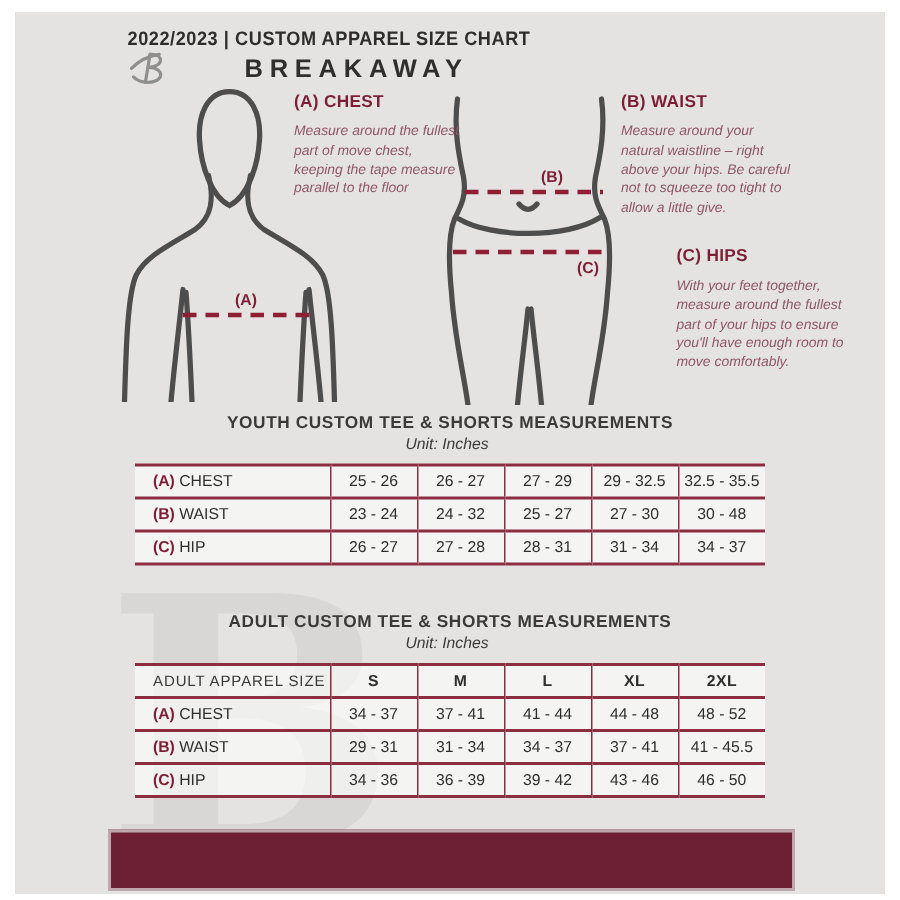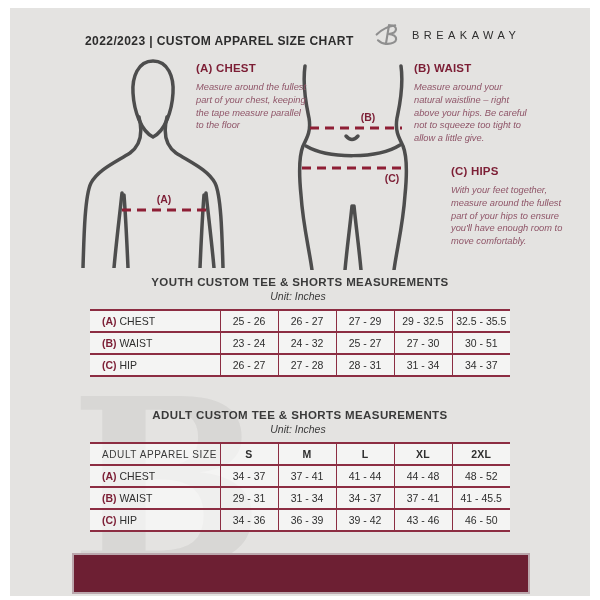--- a/index.html
+++ b/index.html
@@ -2,24 +2,24 @@
 <html><head>
 <meta charset="utf-8">
 <style>
   html,body{margin:0;padding:0;}
   body{width:600px;height:600px;font-family:"Liberation Sans",sans-serif;background:#ffffff;}
   .page{position:relative;width:600px;height:600px;background:#ffffff;overflow:hidden;}
   .panel{position:absolute;left:10px;top:8px;width:580px;height:588px;background:#e4e3e1;}
   .abs{position:absolute;}
 
   
-  .hdr{position:absolute;left:85px;top:18px;width:430px;height:30px;display:flex;justify-content:space-between;align-items:flex-end;}
+  .hdr{position:absolute;left:85px;top:18px;width:430px;height:30px;display:flex;justify-content:space-between;align-items:flex-start;flex-direction:column;}
   .hdr-title{font-size:13px;font-weight:bold;color:#2d2d2d;letter-spacing:.4px;transform:scaleX(.93);transform-origin:left center;white-space:nowrap;}
   .brand{display:flex;align-items:center;gap:8px;}
-  .brand-name{font-size:11px;font-weight:normal;color:#2e2e2e;letter-spacing:4.5px;white-space:nowrap;}
+  .brand-name{font-size:17px;font-weight:bold;color:#2e2e2e;letter-spacing:4.5px;white-space:nowrap;margin-left:40px;}
 
   
   .inst{position:absolute;width:118px;}
   .inst h3{margin:0 0 7px 0;font-size:11.5px;font-weight:bold;color:#7c1e35;letter-spacing:.2px;}
   .inst p{margin:0;font-size:9.3px;font-style:italic;line-height:1.38;color:#8f5568;}
 
   
   .sec-title{position:absolute;left:0;width:600px;text-align:center;font-size:11.5px;font-weight:bold;color:#3a3a3a;letter-spacing:.4px;}
   .sec-unit{position:absolute;left:0;width:596px;text-align:center;font-size:10.5px;font-style:italic;color:#3a3a3a;}
 
@@ -92,21 +92,21 @@
       </g>
       <path d="M22,68 L114,68" stroke="#8e1f35" stroke-width="3" stroke-dasharray="9 6"></path>
       <text x="80" y="61" text-anchor="middle" font-size="10.5" font-weight="bold" fill="#7c1e35">(B)</text>
       <path d="M14,108 L118,108" stroke="#8e1f35" stroke-width="3" stroke-dasharray="9 6"></path>
       <text x="104" y="122" text-anchor="middle" font-size="10.5" font-weight="bold" fill="#7c1e35">(C)</text>
     </svg>
   </div>
 
   <div class="inst z1" style="left:196px;top:62px;width:112px;">
     <h3>(A) CHEST</h3>
-    <p>Measure around the fullest part of your chest, keeping the tape measure parallel to the floor</p>
+    <p>Measure around the fullest part of move chest, keeping the tape measure parallel to the floor</p>
   </div>
   <div class="inst z1" style="left:414px;top:62px;">
     <h3>(B) WAIST</h3>
     <p>Measure around your natural waistline – right above your hips. Be careful not to squeeze too tight to allow a little give.</p>
   </div>
   <div class="inst z1" style="left:414px;top:165px;margin-left:37px;">
     <h3>(C) HIPS</h3>
     <p>With your feet together, measure around the fullest part of your hips to ensure you'll have enough room to move comfortably.</p>
   </div>
 
@@ -129,21 +129,21 @@
       <td>27 - 29</td>
       <td>29 - 32.5</td>
       <td>32.5 - 35.5</td>
     </tr>
     <tr>
       <td class="lbl"><span class="pfx">(B)</span> <span>WAIST</span></td>
       <td>23 - 24</td>
       <td>24 - 32</td>
       <td>25 - 27</td>
       <td>27 - 30</td>
-      <td>30 - 51</td>
+      <td>30 - 48</td>
     </tr>
     <tr>
       <td class="lbl"><span class="pfx">(C)</span> <span>HIP</span></td>
       <td>26 - 27</td>
       <td>27 - 28</td>
       <td>28 - 31</td>
       <td>31 - 34</td>
       <td>34 - 37</td>
     </tr>
   </tbody>

